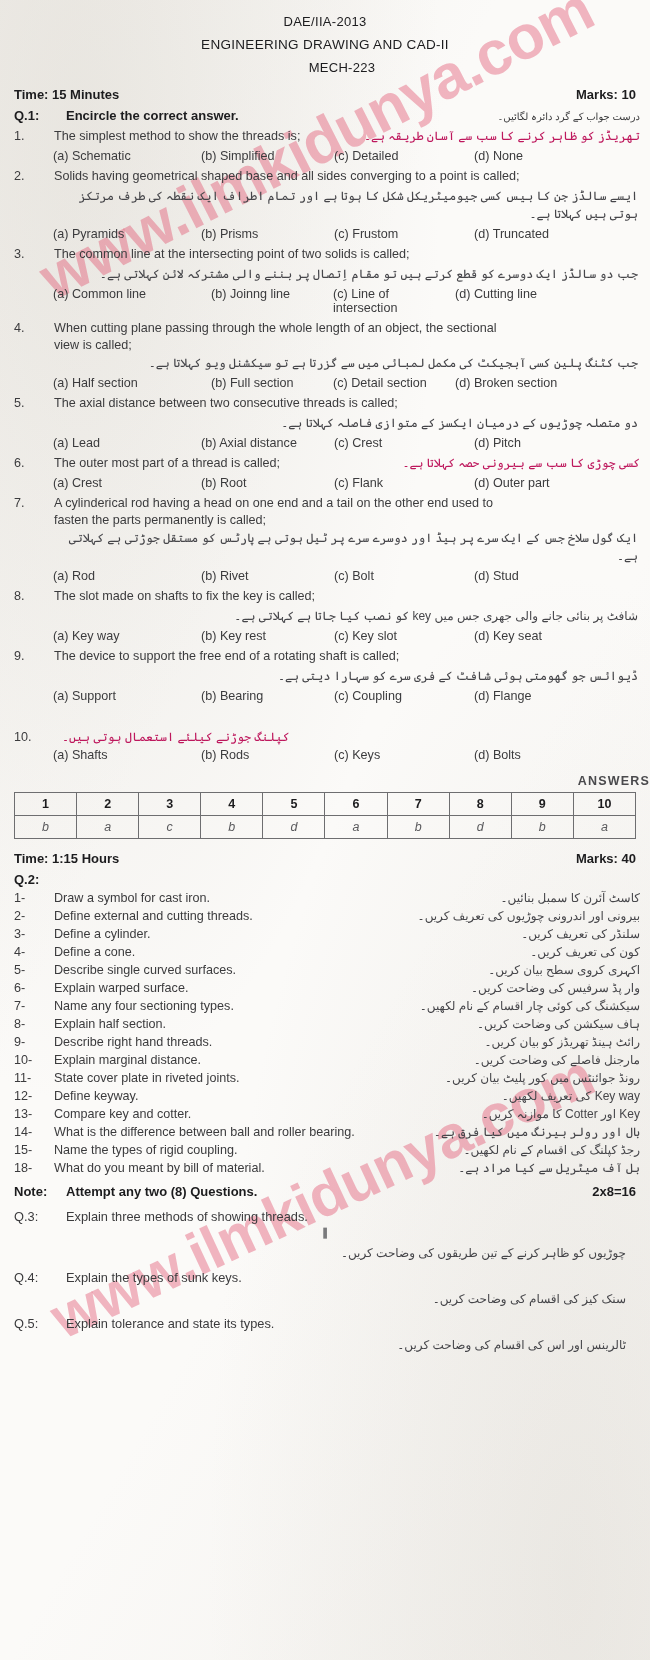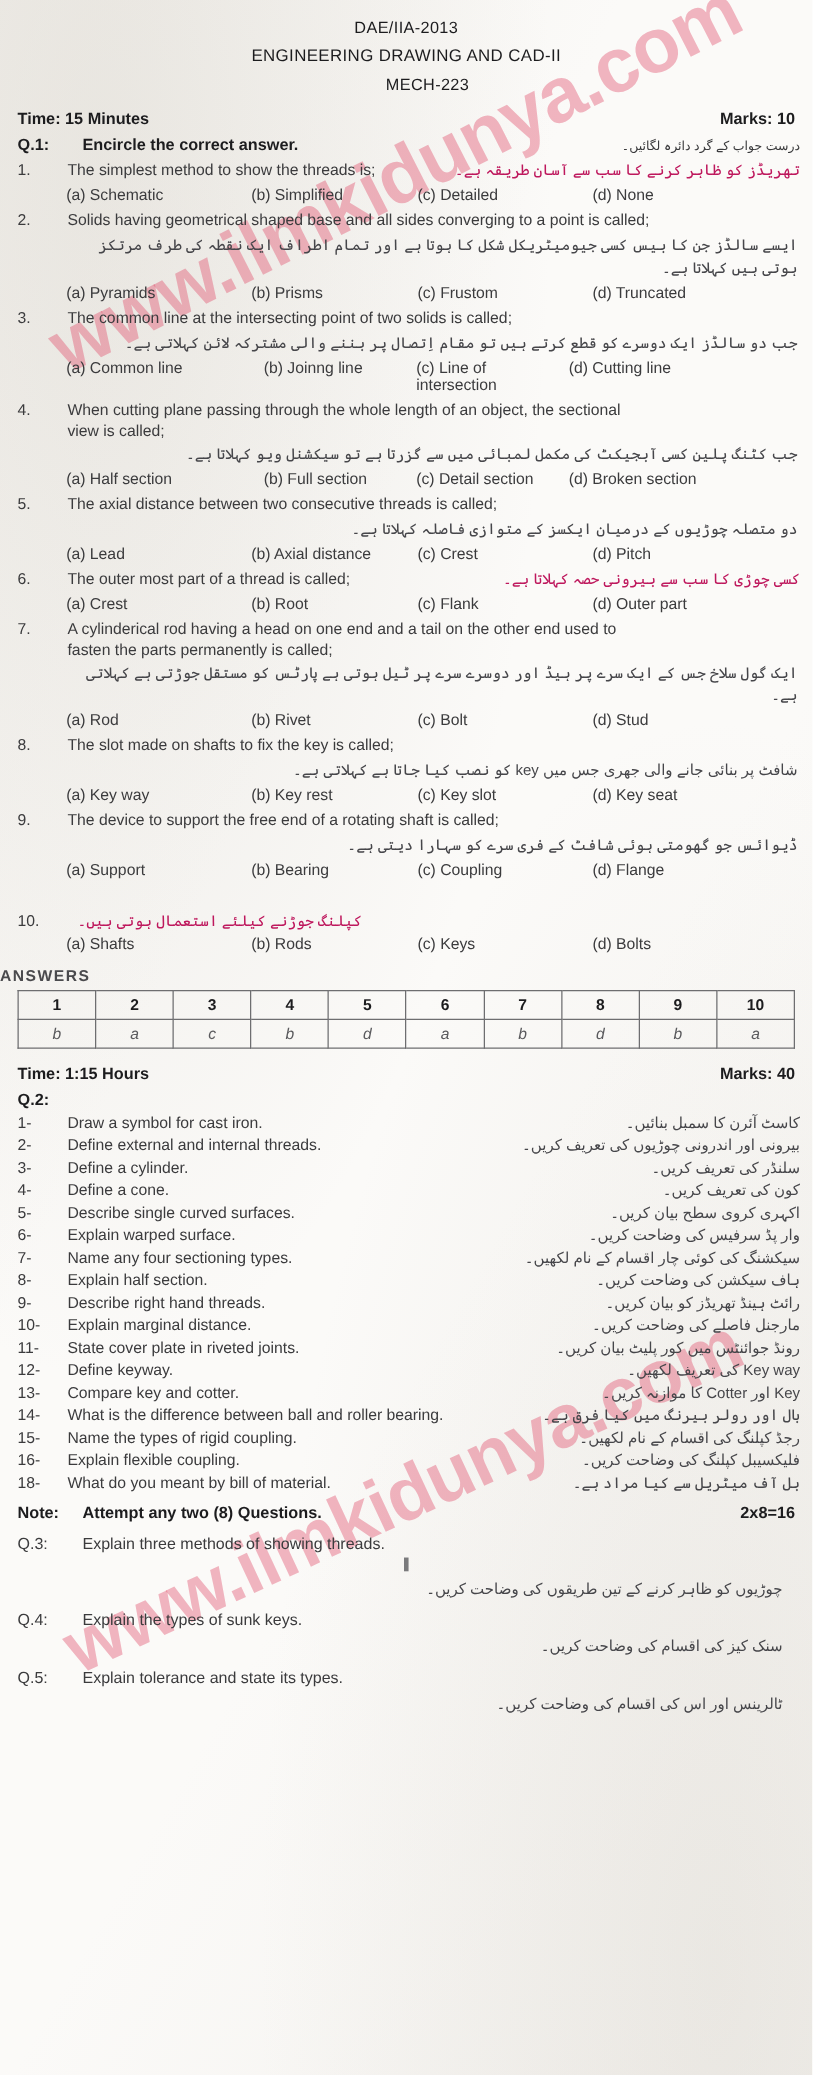--- a/index.html
+++ b/index.html
@@ -143,21 +143,21 @@
   .opts .o2 { width: 133px; }
   .opts .o3 { width: 140px; }
   .opts .o4 { width: auto; }
   
   .opts.tight .o1 { width: 158px; }
   .opts.tight .o2 { width: 122px; }
   .opts.tight .o3 { width: 122px; }
 
   
   #answers-title {
-    text-align: left;
+    text-align: right;
     font-size: 12.5px;
     font-weight: bold;
     letter-spacing: 1.2px;
     color: #4a4a4d;
     padding: 12px 0 4px 0;
   }
   table.answers {
     border-collapse: collapse;
     width: 622px;
     margin: 0 auto;
@@ -417,21 +417,21 @@
       <div class="qnum">Q.2:</div>
     </div>
 
     <div class="sa">
       <div class="n">1-</div>
       <div class="t">Draw a symbol for cast iron.</div>
       <div class="u">کاسٹ آئرن کا سمبل بنائیں۔</div>
     </div>
     <div class="sa">
       <div class="n">2-</div>
-      <div class="t">Define external and internal threads.</div>
+      <div class="t">Define external and cutting threads.</div>
       <div class="u">بیرونی اور اندرونی چوڑیوں کی تعریف کریں۔</div>
     </div>
     <div class="sa">
       <div class="n">3-</div>
       <div class="t">Define a cylinder.</div>
       <div class="u">سلنڈر کی تعریف کریں۔</div>
     </div>
     <div class="sa">
       <div class="n">4-</div>
       <div class="t">Define a cone.</div>
@@ -484,25 +484,20 @@
     </div>
     <div class="sa">
       <div class="n">14-</div>
       <div class="t">What is the difference between ball and roller bearing.</div>
       <div class="u">بال اور رولر بیرنگ میں کیا فرق ہے۔</div>
     </div>
     <div class="sa">
       <div class="n">15-</div>
       <div class="t">Name the types of rigid coupling.</div>
       <div class="u">رجڈ کپلنگ کی اقسام کے نام لکھیں۔</div>
-    </div>
-    <div class="sa">
-      <div class="n">16-</div>
-      <div class="t">Explain flexible coupling.</div>
-      <div class="u">فلیکسیبل کپلنگ کی وضاحت کریں۔</div>
     </div>
     <div class="sa">
       <div class="n">18-</div>
       <div class="t">What do you meant by bill of material.</div>
       <div class="u">بل آف میٹریل سے کیا مراد ہے۔</div>
     </div>
 
     <div class="note-row">
       <div class="left">
         <div class="lbl">Note:</div>

